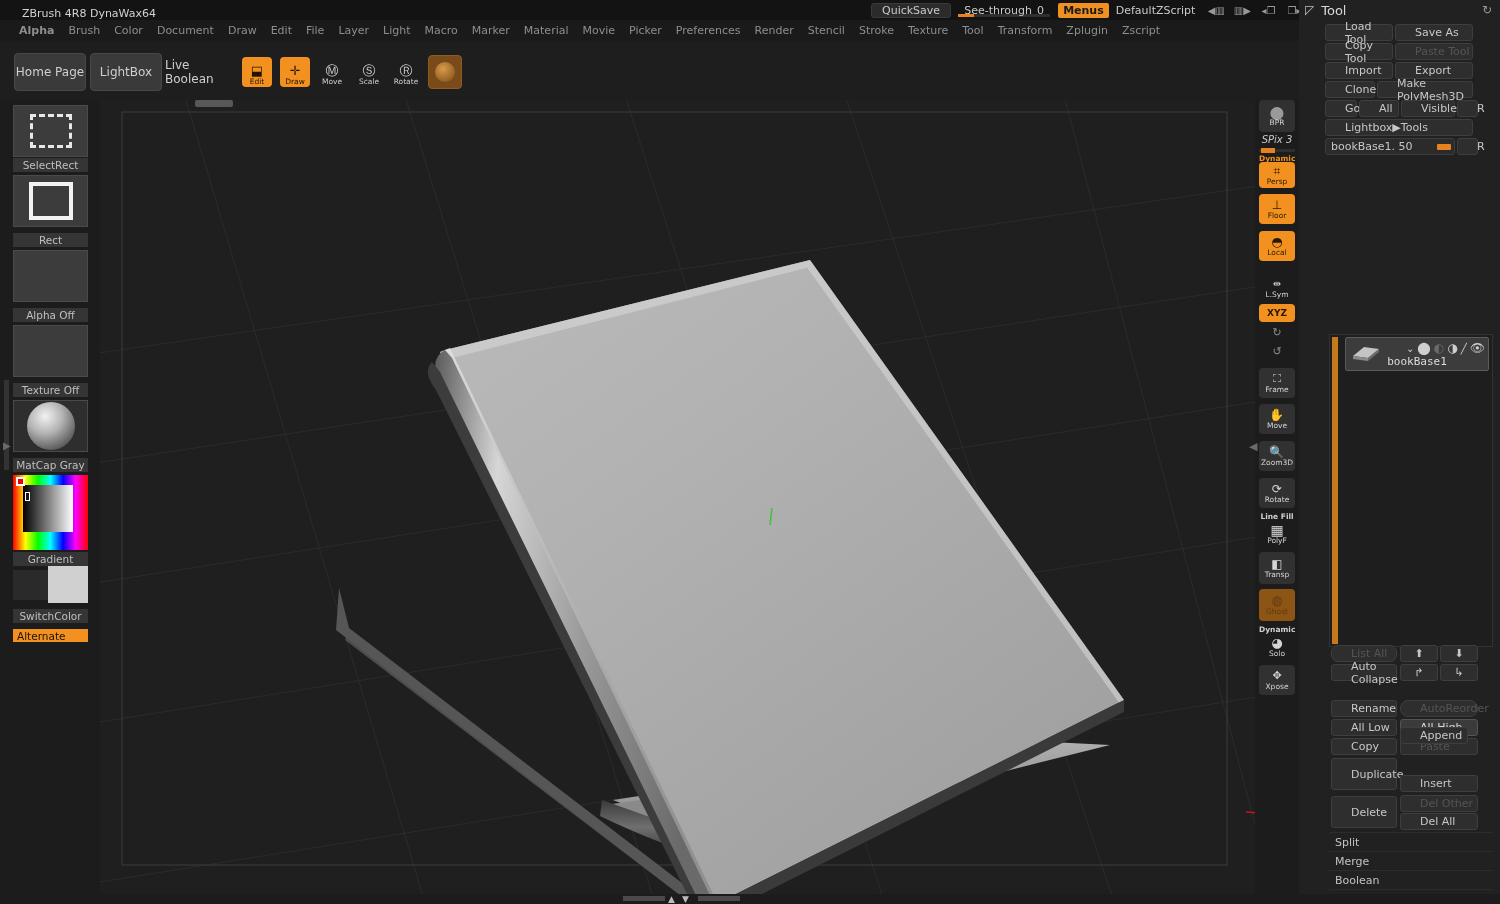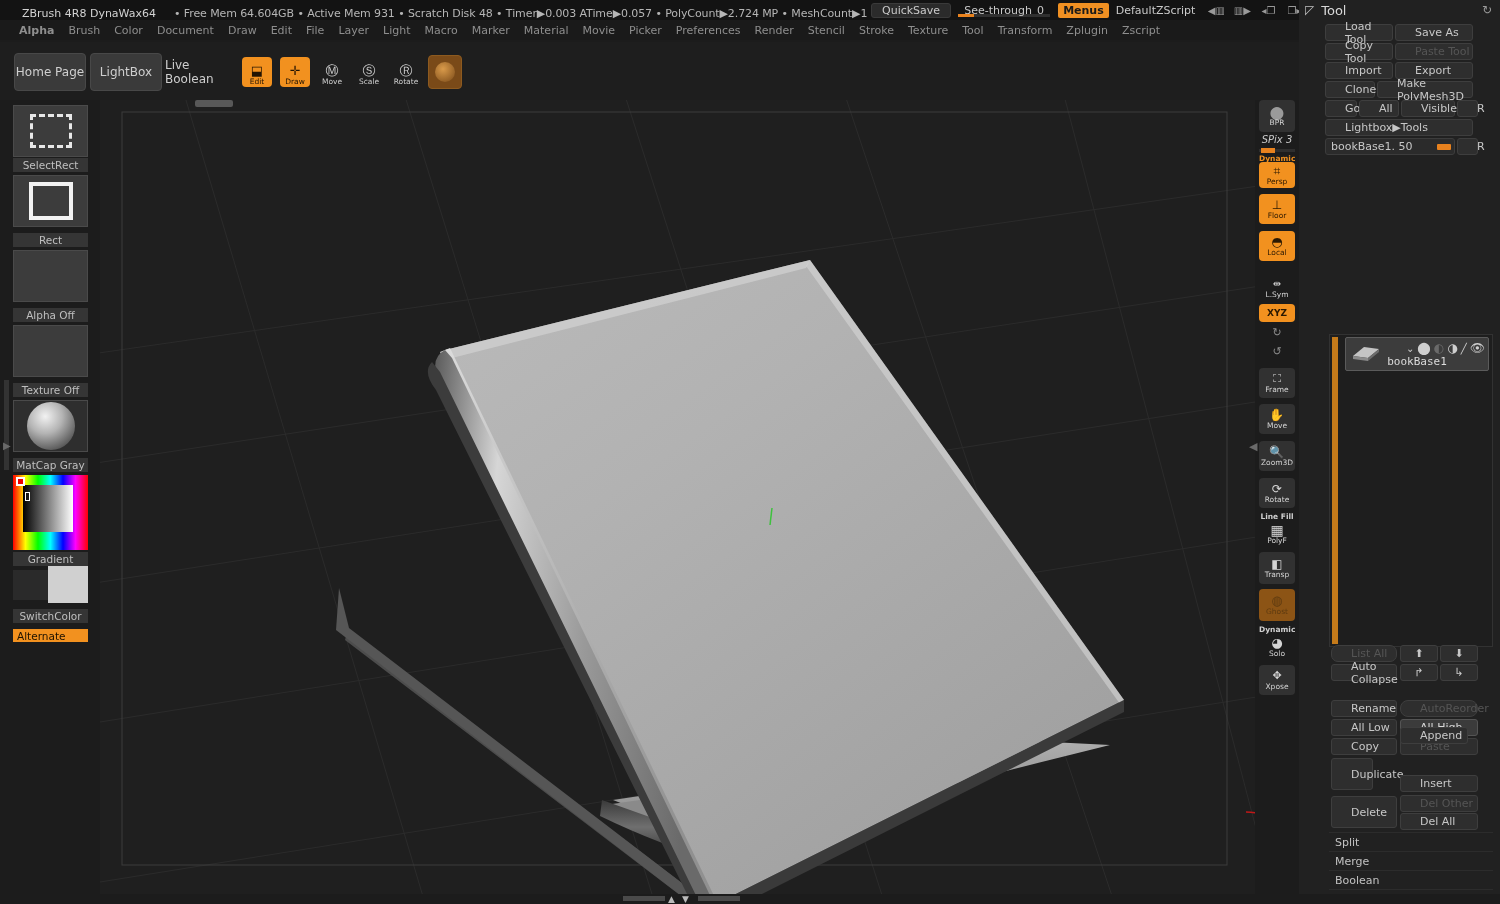--- a/index.html
+++ b/index.html
@@ -215,21 +215,20 @@
     background:#1c1c1c;
   }
   .bb-seg { position:absolute; top:2px; height:5px; background:#4a4a4a; }
   .bb-tri { position:absolute; top:0px; color:#bbb; font-size:9px; }
 </style>
 </head>
 <body>
 
 <div id="titlebar">
   <span class="tb-title">ZBrush 4R8 DynaWax64</span>
-  <span class="tb-stats">• Free Mem 64.604GB • Active Mem 931 • Scratch Disk 48 • Timer▶0.003 ATime▶0.057 • PolyCount▶2.724 MP • MeshCount▶1</span>
   <div class="tb-right">
     <div class="tb-btn">QuickSave</div>
     <div class="tb-slider">
       <div class="track"></div>
       <div class="fill"></div>
       <span style="position:relative;z-index:2">See-through</span>
       <span style="position:relative;z-index:2;margin-left:5px">0</span>
     </div>
     <div class="tb-menus">Menus</div>
     <div class="tb-dz">DefaultZScript</div>
@@ -584,21 +583,21 @@
 <div class="tpbtn" style="left:1400px; top:664px; width:38px; justify-content:center; padding-left:0;">↱</div>
 <div class="tpbtn" style="left:1440px; top:664px; width:38px; justify-content:center; padding-left:0;">↳</div>
 
 <div class="tpbtn" style="left:1331px; top:700px; width:66px;">Rename</div>
 <div class="tpbtn dim" style="left:1400px; top:700px; width:78px;border-radius:8px;">AutoReorder</div>
 <div class="tpbtn" style="left:1331px; top:719px; width:66px;">All Low</div>
 <div class="tpbtn lit" style="left:1400px; top:719px; width:78px;">All High</div>
 <div class="tpbtn" style="left:1331px; top:738px; width:66px;">Copy</div>
 <div class="tpbtn dim" style="left:1400px; top:738px; width:78px;">Paste</div>
 
-<div class="tpbtn" style="left:1331px; top:758px; width:42px; height:32px; align-items:center;">Duplicate</div>
+<div class="tpbtn" style="left:1331px; top:758px; width:66px; height:32px; align-items:center;">Duplicate</div>
 <div class="tpbtn" style="left:1400px; top:727px; width:68px;">Append</div>
 <div class="tpbtn" style="left:1400px; top:775px; width:78px;">Insert</div>
 <div class="tpbtn" style="left:1331px; top:796px; width:66px; height:32px; align-items:center;">Delete</div>
 <div class="tpbtn dim" style="left:1400px; top:795px; width:78px;">Del Other</div>
 <div class="tpbtn" style="left:1400px; top:813px; width:78px;">Del All</div>
 
 <div class="tp-list-item" style="top:832px;">Split</div>
 <div class="tp-list-item" style="top:851px;">Merge</div>
 <div class="tp-list-item" style="top:870px;">Boolean</div>
 <div class="tp-list-item" style="top:889px;">Remesh</div>

